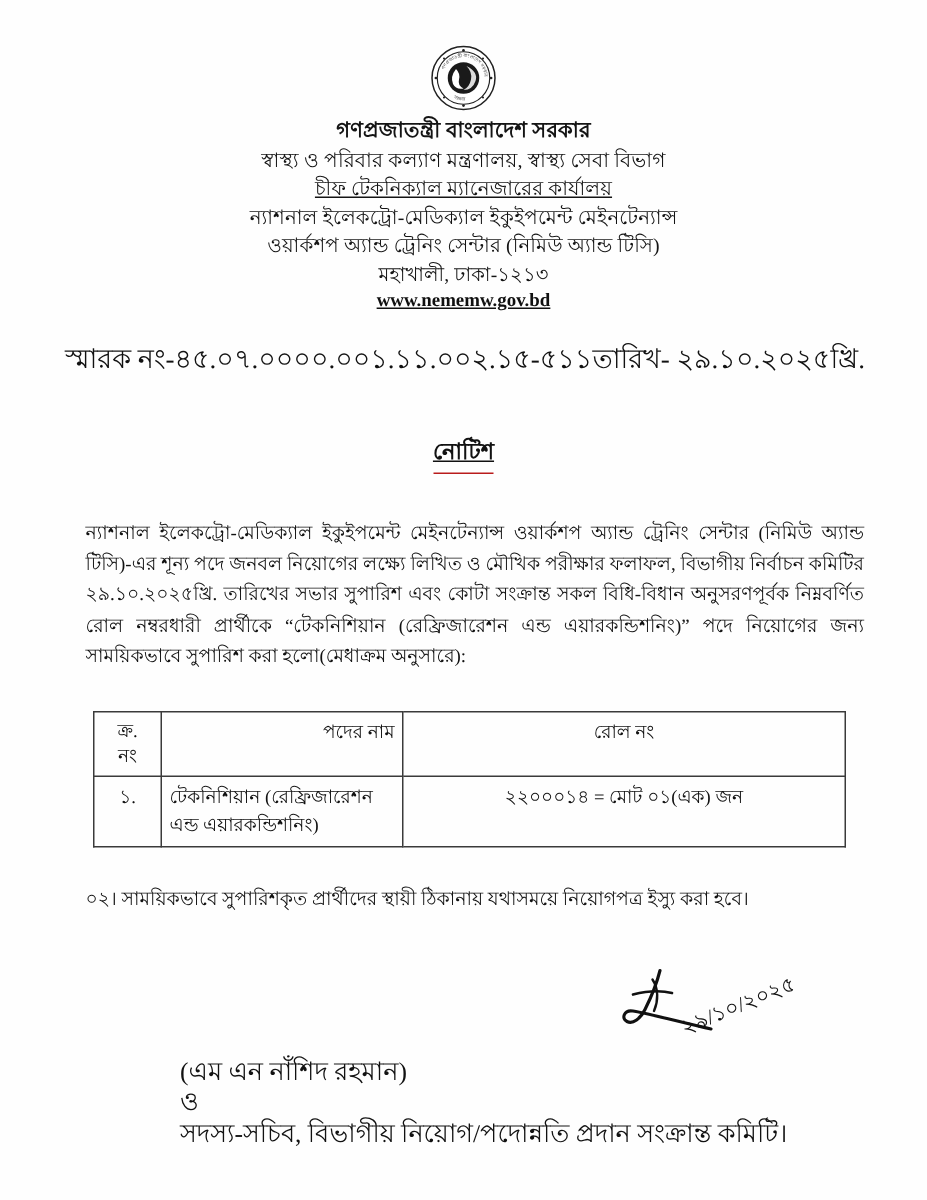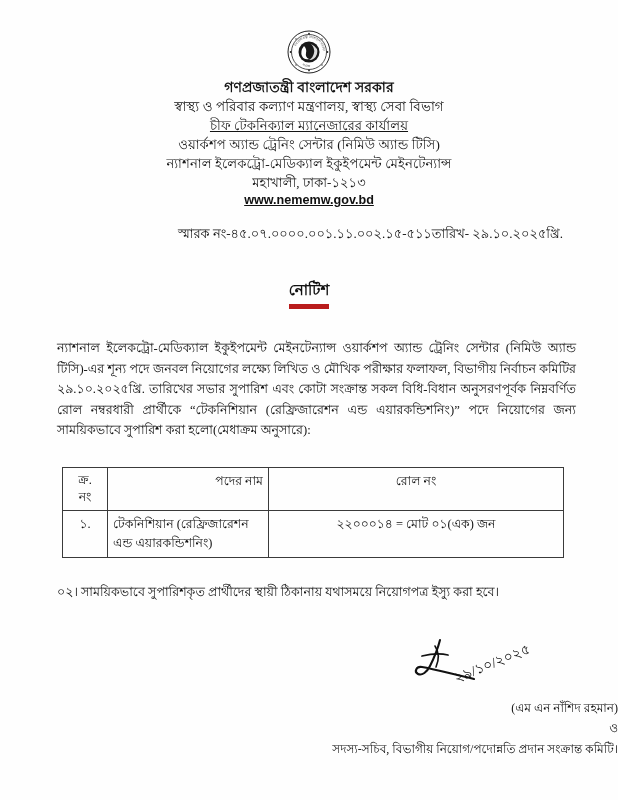--- a/index.html
+++ b/index.html
@@ -53,46 +53,47 @@
   .hdr.l3 { font-size: 13.2px; text-decoration: underline; }
   .hdr.l4 { font-size: 13.2px; }
   .hdr.l5 { font-size: 13.2px; }
   .hdr.l6 { font-size: 13px; }
   .hdr-url {
     font-size: 12.6px;
     font-weight: 700;
     text-decoration: underline;
     color: #101010;
     margin-top: 1px;
-    font-family: Liberation Sans, sans-serif;
+    font-family: Liberation Serif, serif;
   }
 
   
   .memo-row {
     display: flex;
-    justify-content: flex-end;
+    justify-content: center;
     align-items: baseline;
     padding: 0 55px 0 57px;
     margin-top: 17px;
-    font-size: 13px;
+    font-size: 18px;
   }
   .memo-no { white-space: nowrap; }
   .memo-date { white-space: nowrap; }
 
   
   .notice-title-wrap {
     text-align: center;
     margin-top: 33px;
   }
   .notice-title {
     display: inline-block;
     font-size: 15px;
     font-weight: 600;
-    border-bottom: 5px solid #b91c1c;
+    border-bottom: 1px solid #b91c1c;
     padding-bottom: 1px;
+    text-decoration: underline;
   }
 
   
   .body-para {
     margin: 29px 42px 0 57px;
     font-size: 12.6px;
     line-height: 20.5px;
     text-align: justify;
     text-justify: inter-word;
   }
@@ -146,22 +147,22 @@
     left: 452px;
     top: 16px;
     font-size: 14px;
     transform: rotate(-22deg);
     font-family: "Liberation Serif", serif;
     color: #101010;
     white-space: nowrap;
   }
 
   .sig-block {
-    text-align: right;
-    font-size: 12px;
+    text-align: left;
+    font-size: 17px;
     line-height: 20.5px;
     margin-top: 2px;
     padding-left: 120px;
   }
   .sig-block .nm { }
   .sig-block .o { }
   .sig-line-last { }
 </style>
 </head>
 <body>
@@ -195,22 +196,22 @@
           <textPath href="#arcBot" startOffset="34%">সরকার</textPath>
         </text>
       </svg>
     </div>
   </div>
 
   <div class="header-lines">
     <div class="hdr l1">গণপ্রজাতন্ত্রী বাংলাদেশ সরকার</div>
     <div class="hdr l2">স্বাস্থ্য ও পরিবার কল্যাণ মন্ত্রণালয়, স্বাস্থ্য সেবা বিভাগ</div>
     <div class="hdr l3">চীফ টেকনিক্যাল ম্যানেজারের কার্যালয়</div>
+    <div class="hdr l4">ন্যাশনাল ইলেকট্রো-মেডিক্যাল ইকুইপমেন্ট মেইনটেন্যান্স</div>
     <div class="hdr l5">ওয়ার্কশপ অ্যান্ড ট্রেনিং সেন্টার (নিমিউ অ্যান্ড টিসি)</div>
-    <div class="hdr l4">ন্যাশনাল ইলেকট্রো-মেডিক্যাল ইকুইপমেন্ট মেইনটেন্যান্স</div>
     <div class="hdr l6">মহাখালী, ঢাকা-১২১৩</div>
     <div class="hdr-url">www.nememw.gov.bd</div>
   </div>
 
   <div class="memo-row">
     <div class="memo-no">স্মারক নং-৪৫.০৭.০০০০.০০১.১১.০০২.১৫-৫১১</div>
     <div class="memo-date">তারিখ- ২৯.১০.২০২৫খ্রি.</div>
   </div>
 
   <div class="notice-title-wrap">

